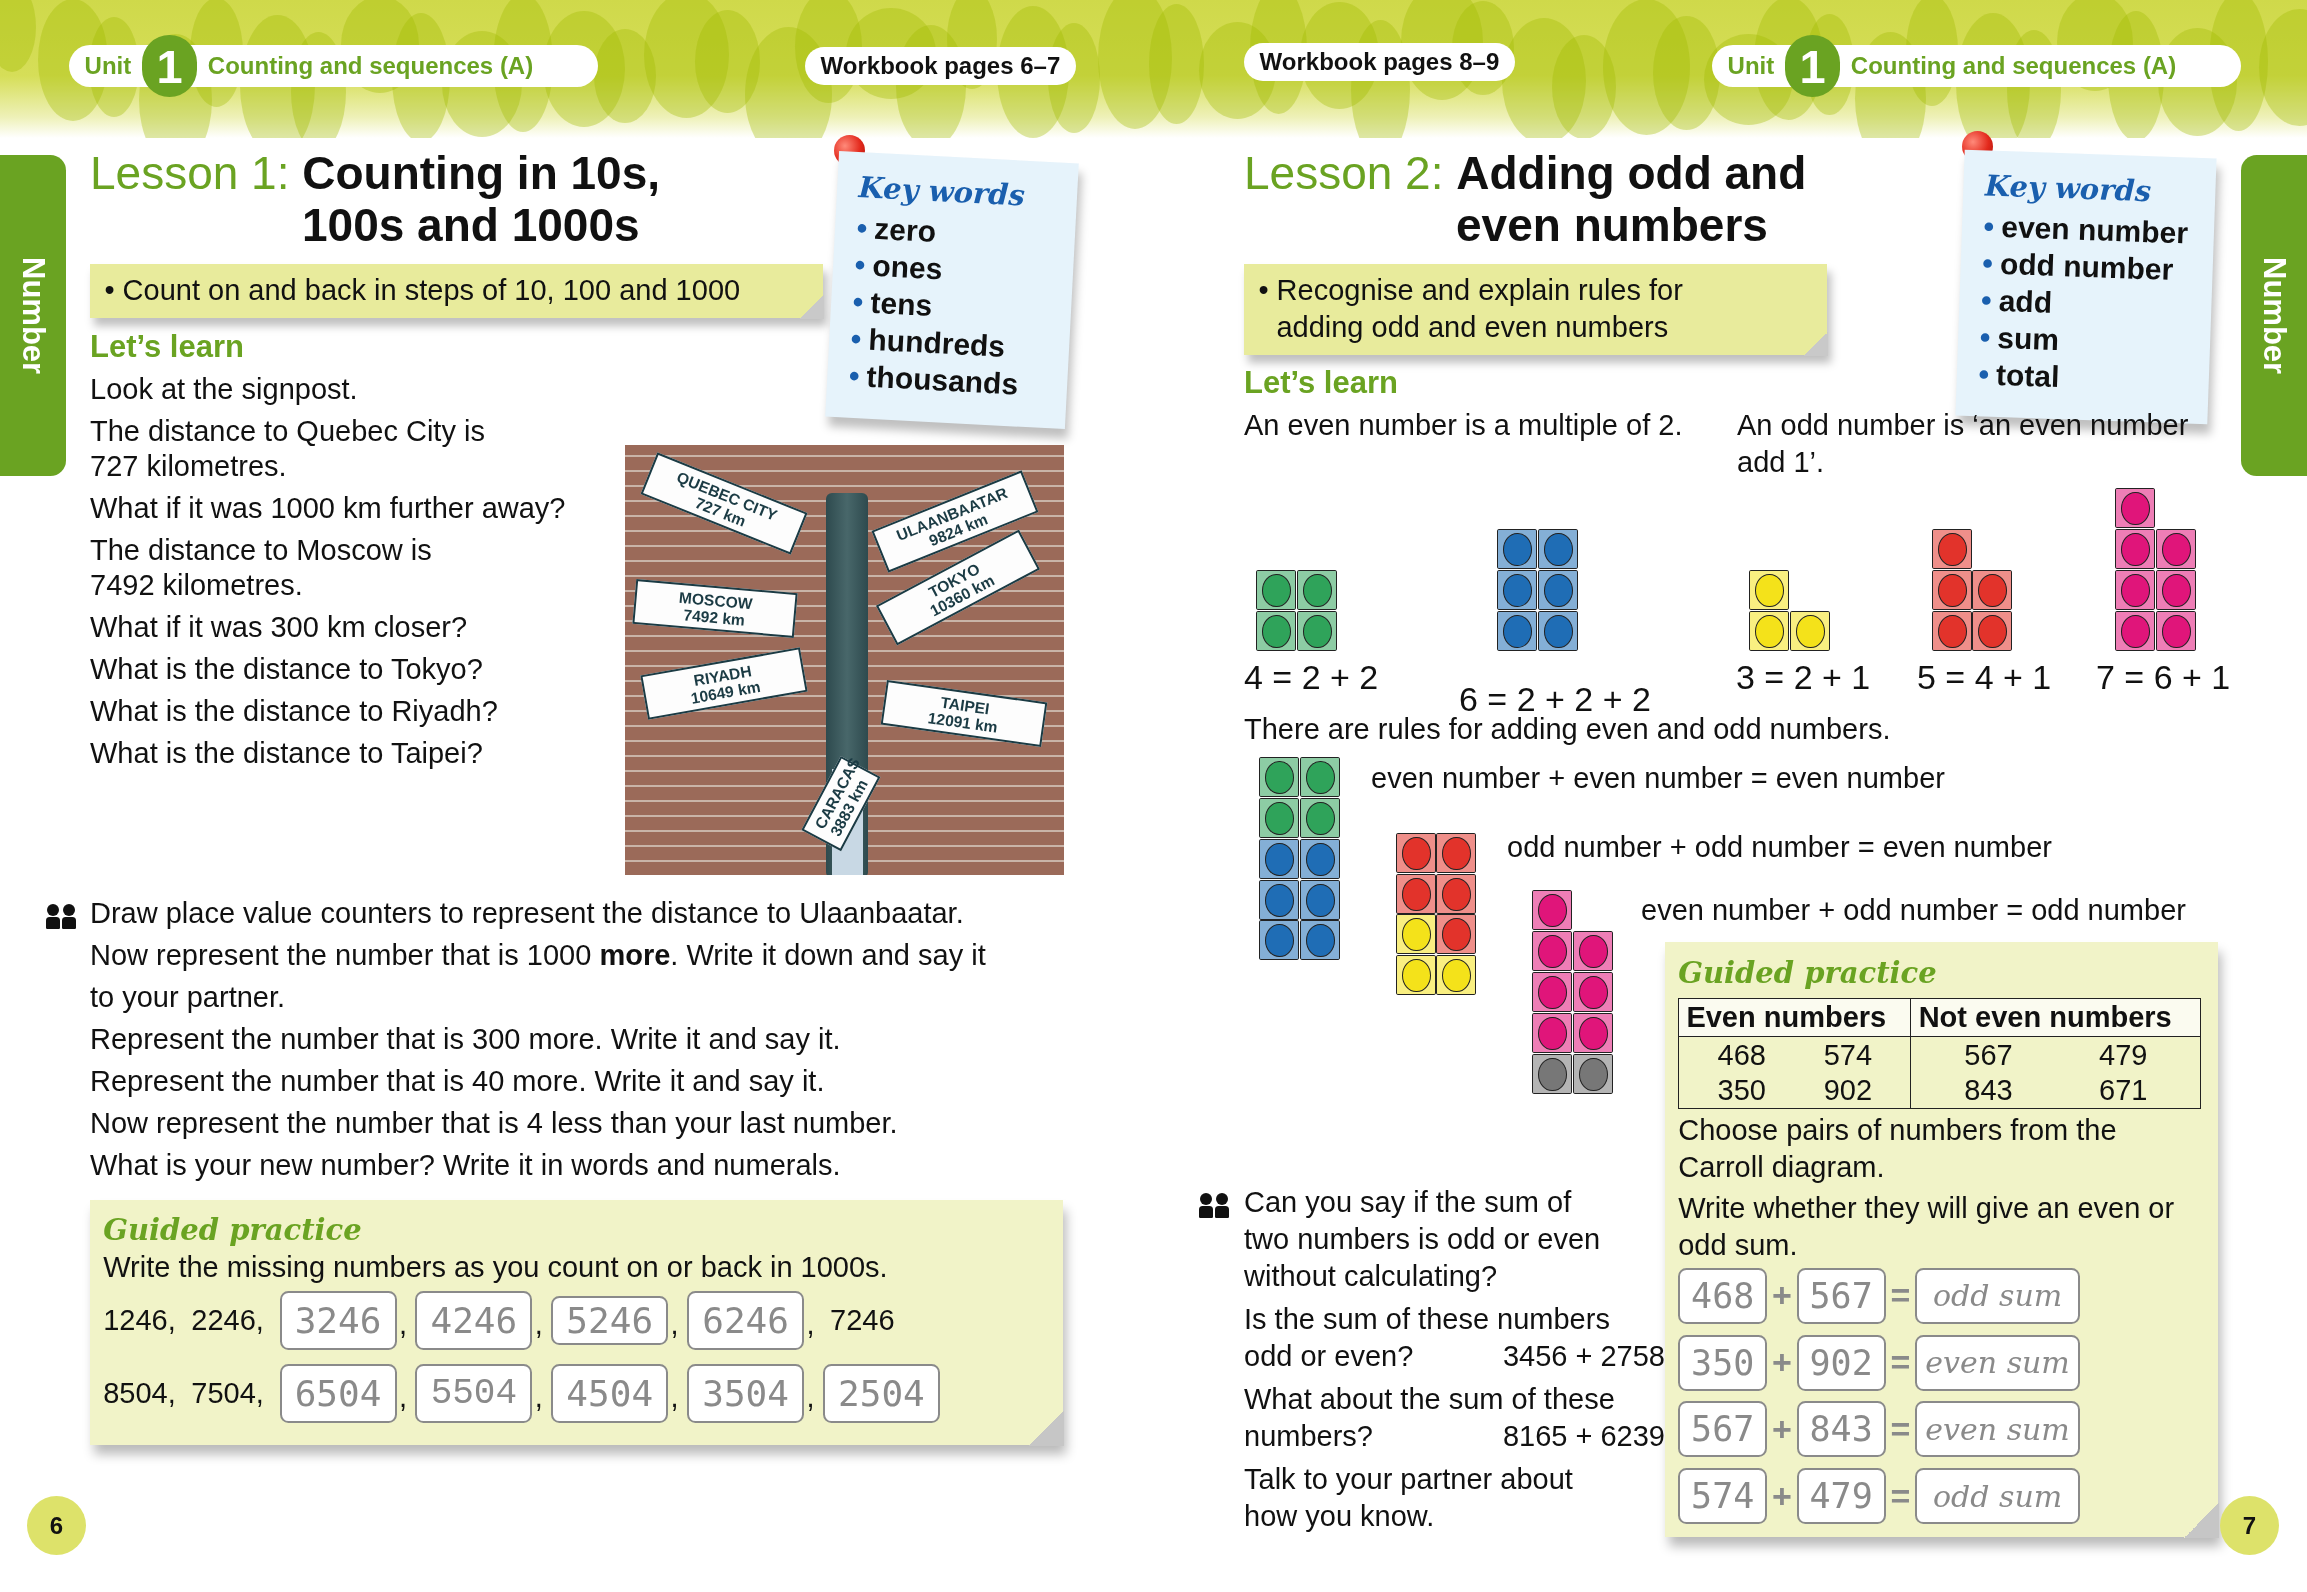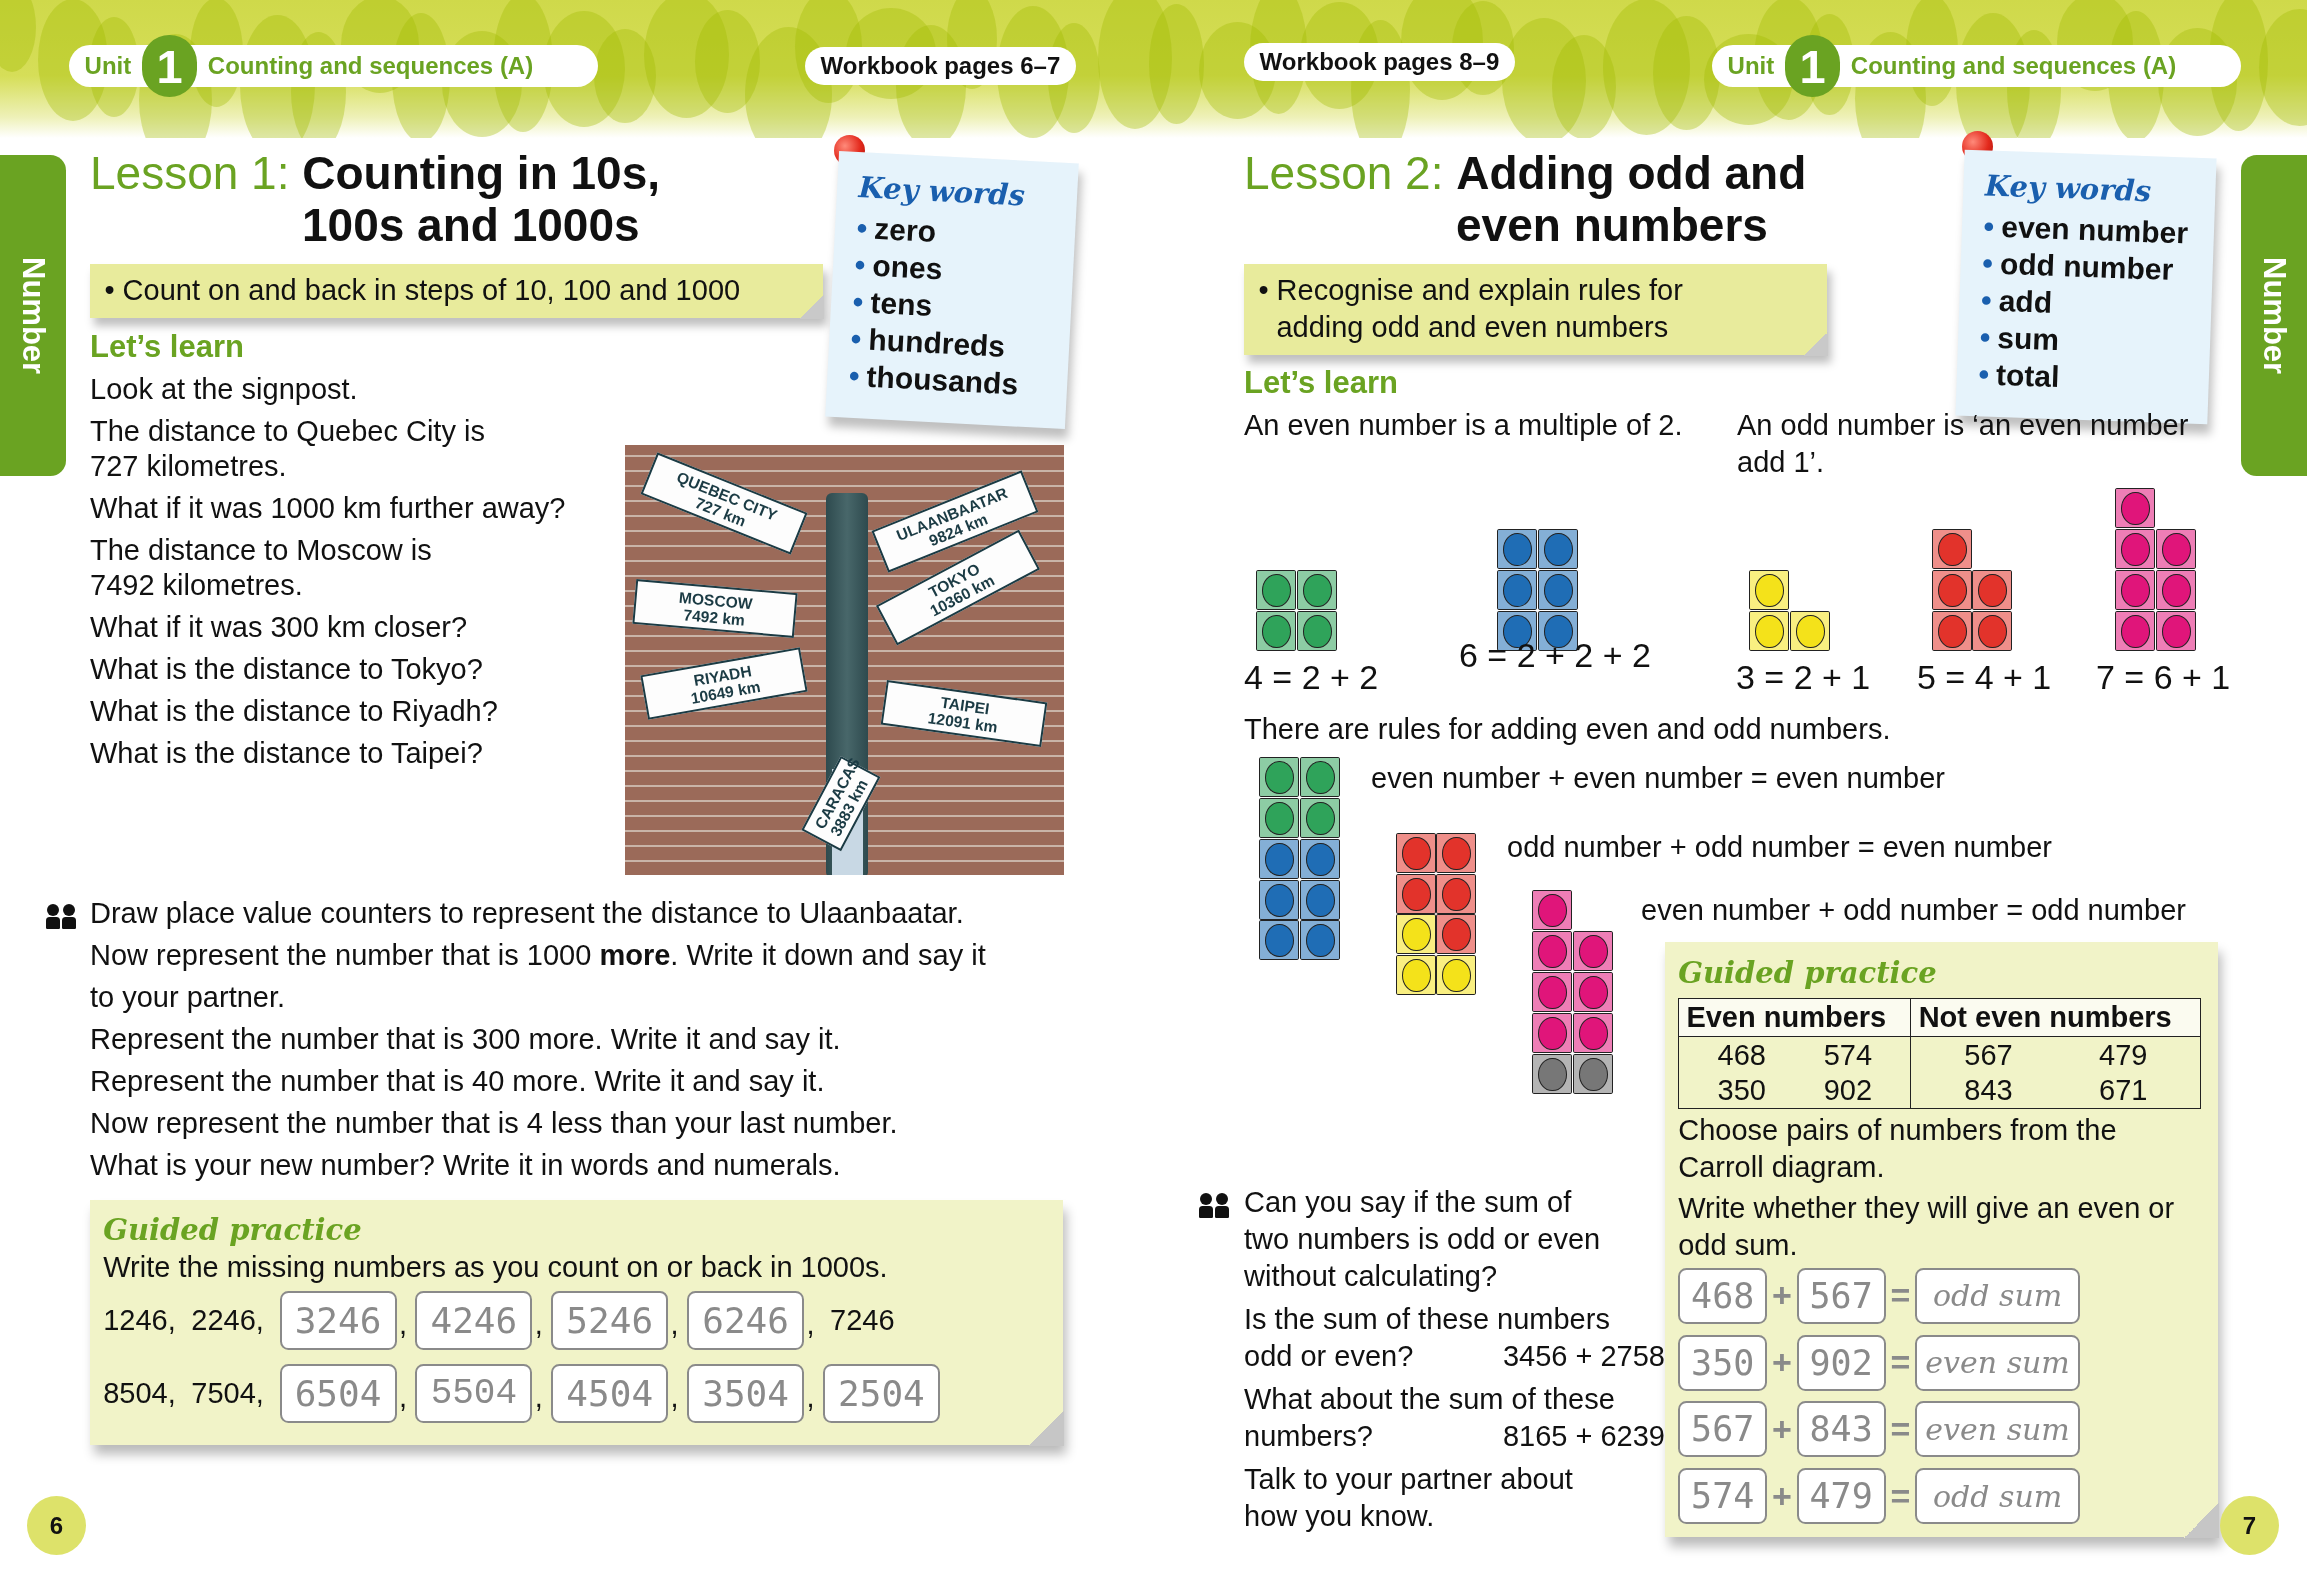--- a/index.html
+++ b/index.html
@@ -301,21 +301,21 @@
 <div class="guided" style="left:90px; top:1200px; width:973px; height:245px; padding:13.2px 13.2px;">
   <div class="gp-title">Guided practice</div>
   <div style="font-size:29px; margin-top:3.6px;">Write the missing numbers as you count on or back in 1000s.</div>
   <div class="seq-row" id="seq1">
       <span class="given">1246,</span>
       <span class="given">2246,</span>
       <span class="answer-box" style="width: 117px; height: 59px;">3246</span>
       <span class="comma">,</span>
       <span class="answer-box" style="width: 117px; height: 59px;">4246</span>
       <span class="comma">,</span>
-      <span class="answer-box" style="width: 117px; height: 59px; border-radius: 8px;">5246</span>
+      <span class="answer-box" style="width: 117px; height: 49px;">5246</span>
       <span class="comma">,</span>
       <span class="answer-box" style="width: 117px; height: 59px;">6246</span>
       <span class="comma">,</span>
       <span style="margin-left: 7.2px;">7246</span>
     </div>
   <div class="seq-row" id="seq2">
       <span class="given">8504,</span>
       <span class="given">7504,</span>
       <span class="answer-box" style="width: 117px; height: 59px;">6504</span>
       <span class="comma">,</span>
@@ -367,21 +367,21 @@
     <div class="cube" style="left: 1297px; top: 611px; background: rgb(141, 204, 164); --dot: #2fa35a;"></div>
     <div class="cube" style="left: 1256px; top: 570px; background: rgb(141, 204, 164); --dot: #2fa35a;"></div>
     <div class="cube" style="left: 1297px; top: 570px; background: rgb(141, 204, 164); --dot: #2fa35a;"></div>
     <div class="eq-label" style="left: 1244px; top: 658px;">4 = 2 + 2</div>
     <div class="cube" style="left: 1497px; top: 611px; background: rgb(132, 175, 214); --dot: #1f6db5;"></div>
     <div class="cube" style="left: 1538px; top: 611px; background: rgb(132, 175, 214); --dot: #1f6db5;"></div>
     <div class="cube" style="left: 1497px; top: 570px; background: rgb(132, 175, 214); --dot: #1f6db5;"></div>
     <div class="cube" style="left: 1538px; top: 570px; background: rgb(132, 175, 214); --dot: #1f6db5;"></div>
     <div class="cube" style="left: 1497px; top: 529px; background: rgb(132, 175, 214); --dot: #1f6db5;"></div>
     <div class="cube" style="left: 1538px; top: 529px; background: rgb(132, 175, 214); --dot: #1f6db5;"></div>
-    <div class="eq-label" style="left: 1459px; top: 636px;">6 = 2 + 2 + 2</div>
+    <div class="eq-label" style="left: 1459px; top: 680px;">6 = 2 + 2 + 2</div>
     <div class="cube" style="left: 1749px; top: 611px; background: rgb(249, 239, 129); --dot: #f4e21a;"></div>
     <div class="cube" style="left: 1790px; top: 611px; background: rgb(249, 239, 129); --dot: #f4e21a;"></div>
     <div class="cube" style="left: 1749px; top: 570px; background: rgb(249, 239, 129); --dot: #f4e21a;"></div>
     <div class="eq-label" style="left: 1736px; top: 658px;">3 = 2 + 1</div>
     <div class="cube" style="left: 1932px; top: 611px; background: rgb(239, 143, 138); --dot: #e2332b;"></div>
     <div class="cube" style="left: 1972px; top: 611px; background: rgb(239, 143, 138); --dot: #e2332b;"></div>
     <div class="cube" style="left: 1932px; top: 570px; background: rgb(239, 143, 138); --dot: #e2332b;"></div>
     <div class="cube" style="left: 1972px; top: 570px; background: rgb(239, 143, 138); --dot: #e2332b;"></div>
     <div class="cube" style="left: 1932px; top: 529px; background: rgb(239, 143, 138); --dot: #e2332b;"></div>
     <div class="eq-label" style="left: 1917px; top: 658px;">5 = 4 + 1</div>

